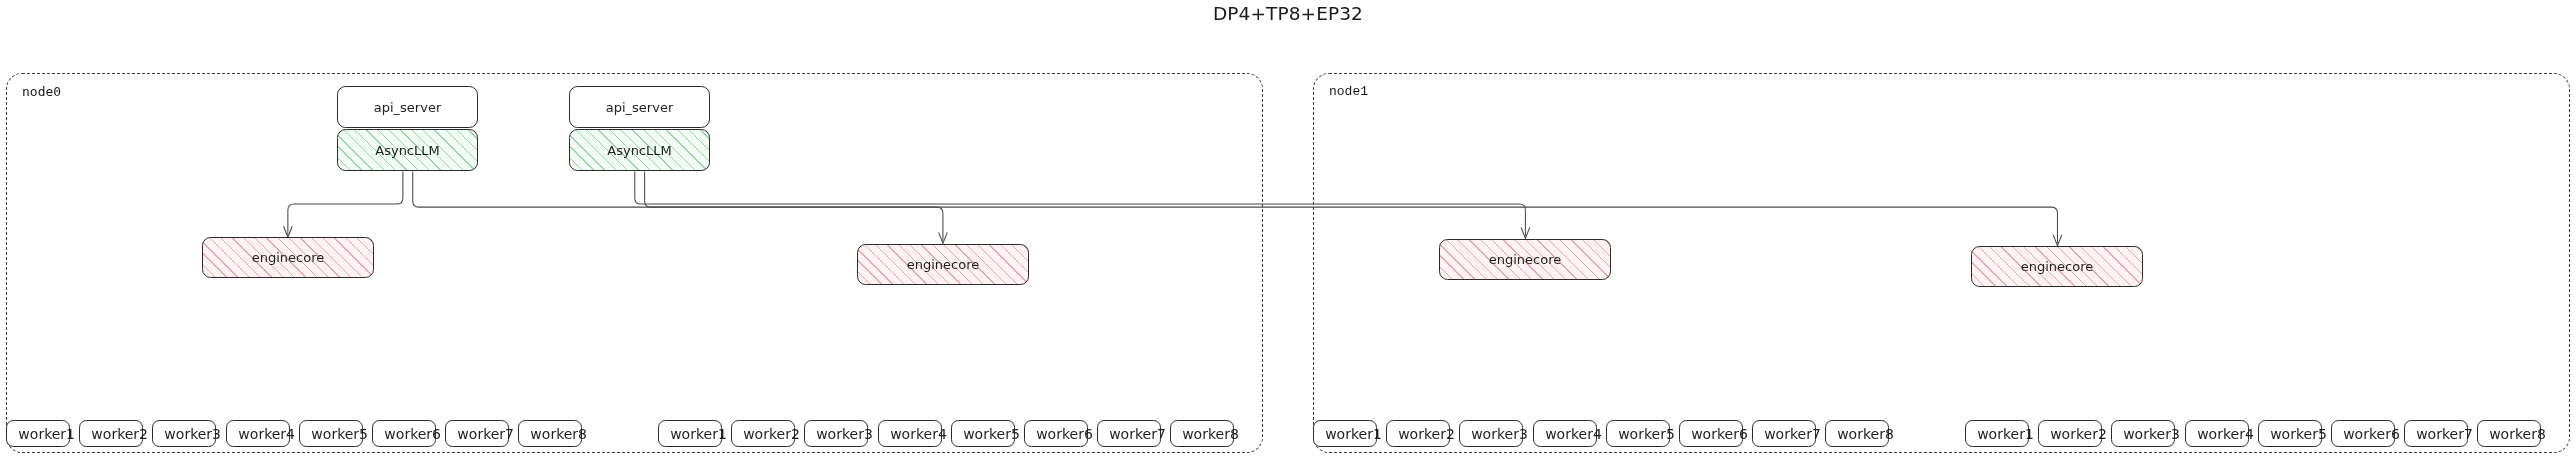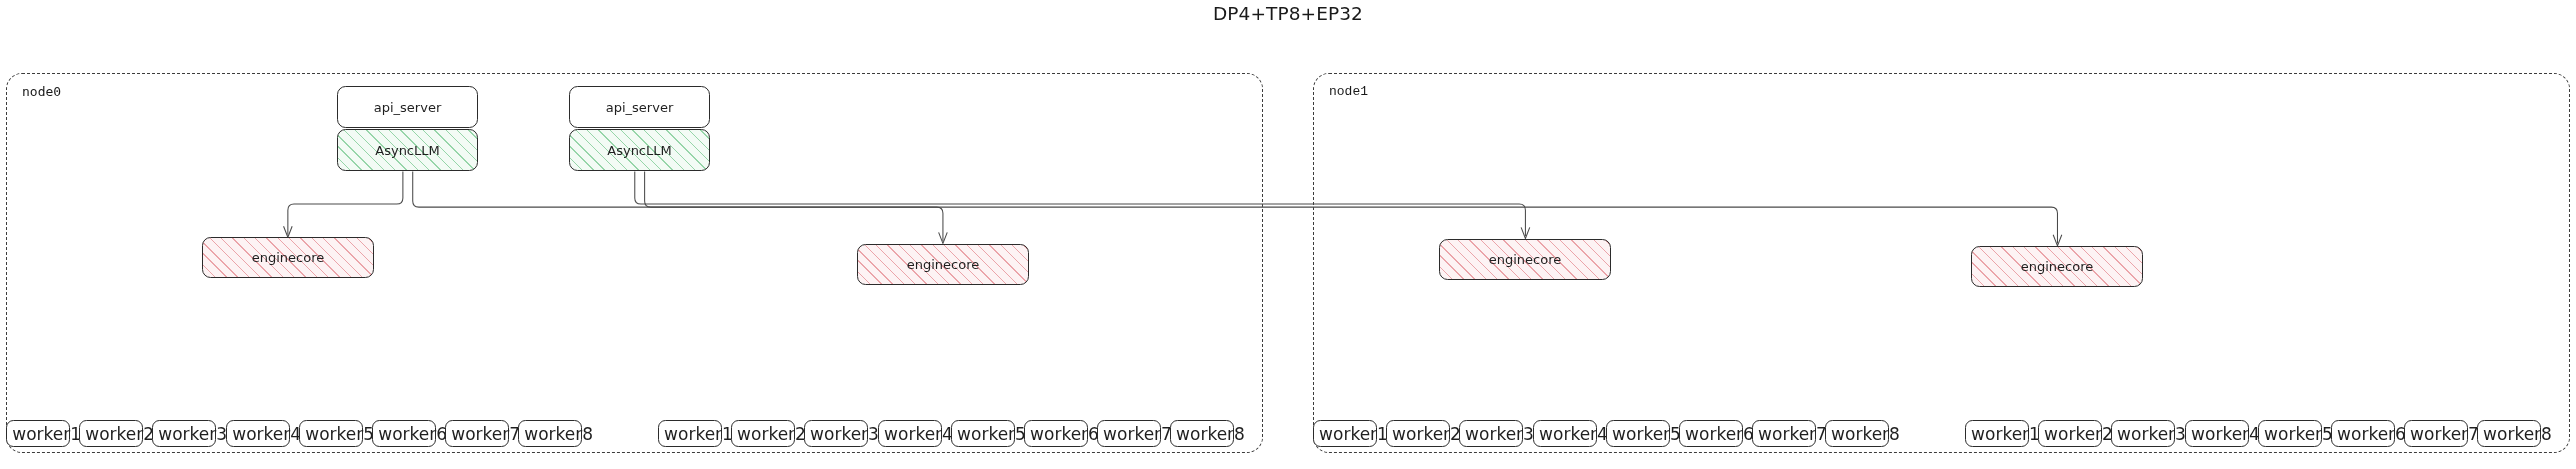--- a/index.html
+++ b/index.html
@@ -61,21 +61,21 @@
     background-color:#fdf3f4;
     background-image:repeating-linear-gradient(
         45deg,
         rgba(224,116,124,.62) 0px,
         rgba(224,116,124,.62) 1px,
         rgba(255,255,255,0) 1px,
         rgba(255,255,255,0) 8px);
   }
 
   .worker{
-    font-size:17px;
+    font-size:14px;
     border-radius:7.4px;
     border-width:1.4px;
     padding-left:17px;
   }
 
   
   #edges{position:absolute;left:0;top:0;width:2576px;height:469px;z-index:3;}
   #edges path{fill:none;stroke:#4a4a4a;stroke-width:1.7px;}
   #edges .head{fill:none;stroke:#4a4a4a;stroke-width:1.7px;}
 </style>

